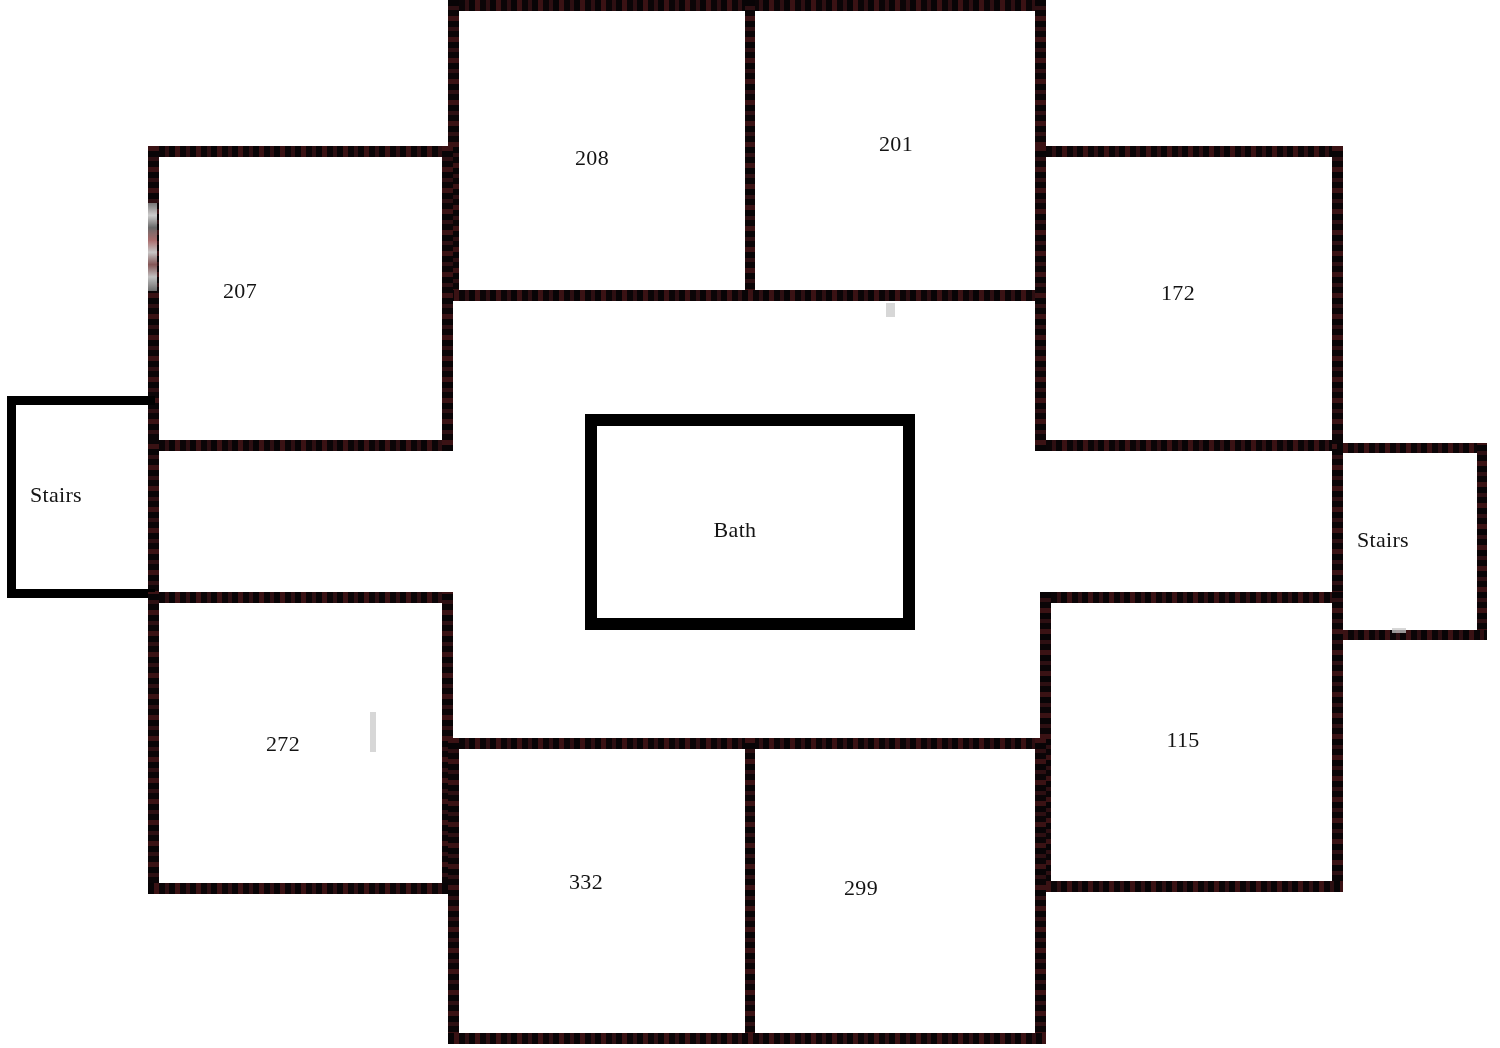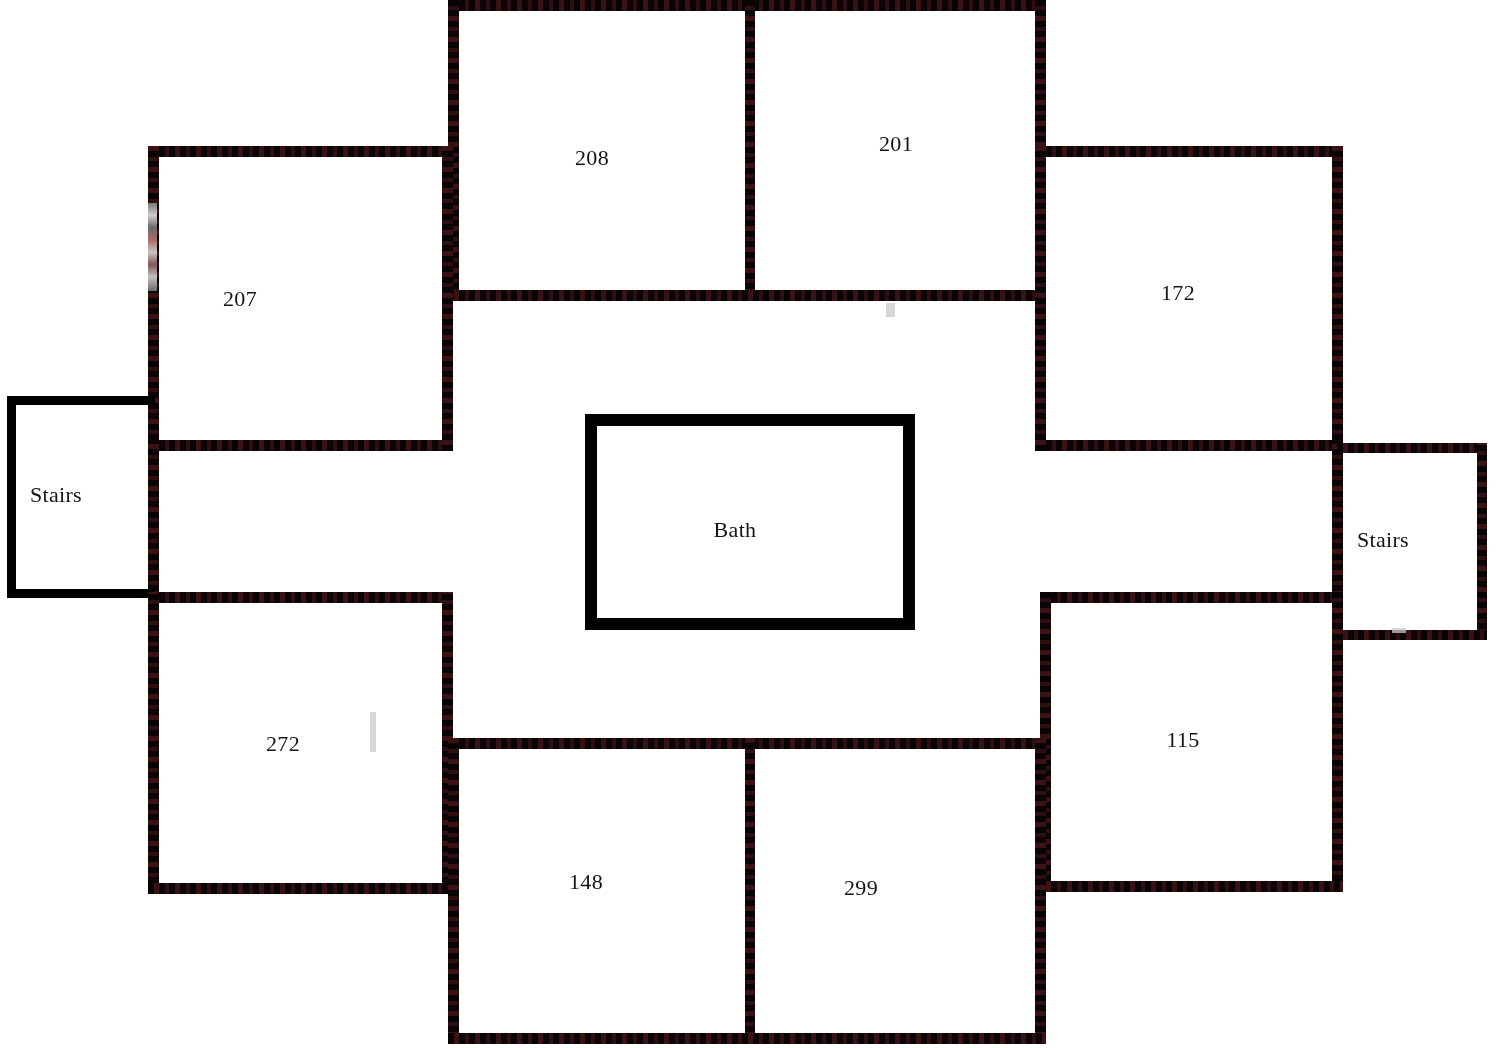--- a/index.html
+++ b/index.html
@@ -116,23 +116,23 @@
   <div class="wall plain v" style="left:903px; top:414px; width:12px; height:216px;"></div>
   <div class="wall plain" style="left:585px; top:618px; width:330px; height:12px;"></div>
 
   <div class="door-gap" style="left:148px; top:203px; width:9px; height:88px;"></div>
   <div class="smudge" style="left:886px; top:303px; width:9px; height:14px;"></div>
   <div class="smudge" style="left:370px; top:712px; width:6px; height:40px;"></div>
   <div class="smudge" style="left:1392px; top:628px; width:14px; height:5px;"></div>
 
   <div class="room-label" style="left:592px;  top:158px;">208</div>
   <div class="room-label" style="left:896px;  top:144px;">201</div>
-  <div class="room-label" style="left:240px;  top:291px;margin-top:8px;">207</div>
+  <div class="room-label" style="left:240px;  top:291px;">207</div>
   <div class="room-label" style="left:1178px; top:293px;">172</div>
   <div class="room-label" style="left:56px;   top:495px;">Stairs</div>
   <div class="room-label" style="left:735px;  top:530px;">Bath</div>
   <div class="room-label" style="left:1383px; top:540px;">Stairs</div>
   <div class="room-label" style="left:283px;  top:744px;">272</div>
   <div class="room-label" style="left:1183px; top:740px;">115</div>
-  <div class="room-label" style="left:586px;  top:882px;">148</div>
+  <div class="room-label" style="left:586px;  top:882px;">332</div>
   <div class="room-label" style="left:861px;  top:888px;">299</div>
 
 </div>
 
 </body></html>

